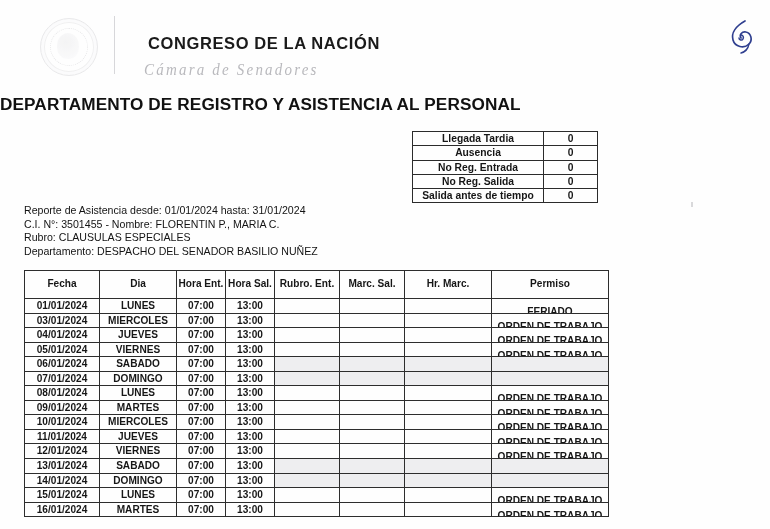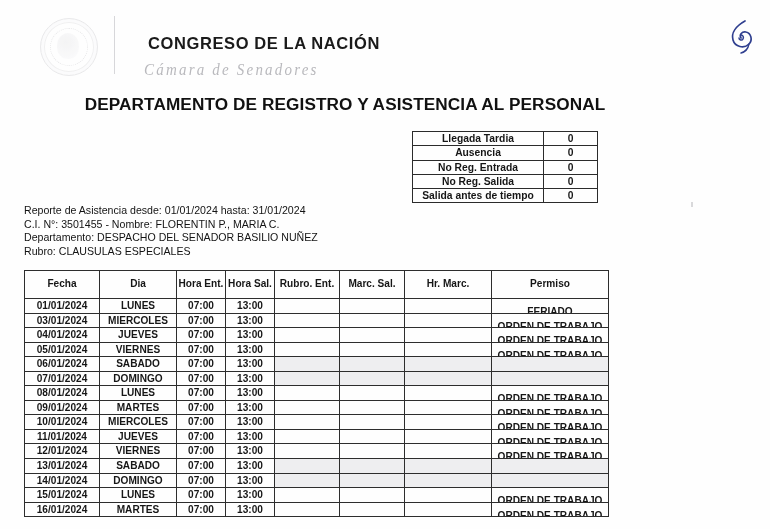--- a/index.html
+++ b/index.html
@@ -42,21 +42,21 @@
     font-style:italic;font-size:15px;letter-spacing:2.2px;
     color:#b9b9bd;white-space:nowrap;
     transform:scaleY(1.12);transform-origin:left top;
   }
 
   
   .signature{position:absolute;left:725px;top:18px;width:34px;height:38px;}
 
   
   .doc-title{
-    position:absolute;left:0;top:94px;width:690px;text-align:center;
+    position:absolute;left:0;top:94px;width:690px;
     font-size:17.2px;font-weight:bold;letter-spacing:.1px;color:#111;
     white-space:nowrap;
   }
 
   
   .summary{
     position:absolute;left:412px;top:131px;width:186px;
     border-collapse:collapse;
     font-size:10.3px;font-weight:bold;
   }
@@ -148,22 +148,22 @@
       <tr>
         <td class="lbl">Salida antes de tiempo</td>
         <td class="val">0</td>
       </tr>
     </tbody>
   </table>
 
   <div class="meta">
     <div>Reporte de Asistencia desde: 01/01/2024 hasta: 31/01/2024</div>
     <div>C.I. N°: 3501455 - Nombre: FLORENTIN P., MARIA C.</div>
+    <div>Rubro: CLAUSULAS ESPECIALES</div>
     <div>Departamento: DESPACHO DEL SENADOR BASILIO NUÑEZ</div>
-    <div>Rubro: CLAUSULAS ESPECIALES</div>
   </div>
 
   <table class="sheet">
     <thead>
       <tr>
         <th class="c-fecha">Fecha</th>
         <th class="c-dia">Dia</th>
         <th class="c-he">Hora Ent.</th>
         <th class="c-hs">Hora Sal.</th>
         <th class="c-me">Rubro. Ent.</th>

